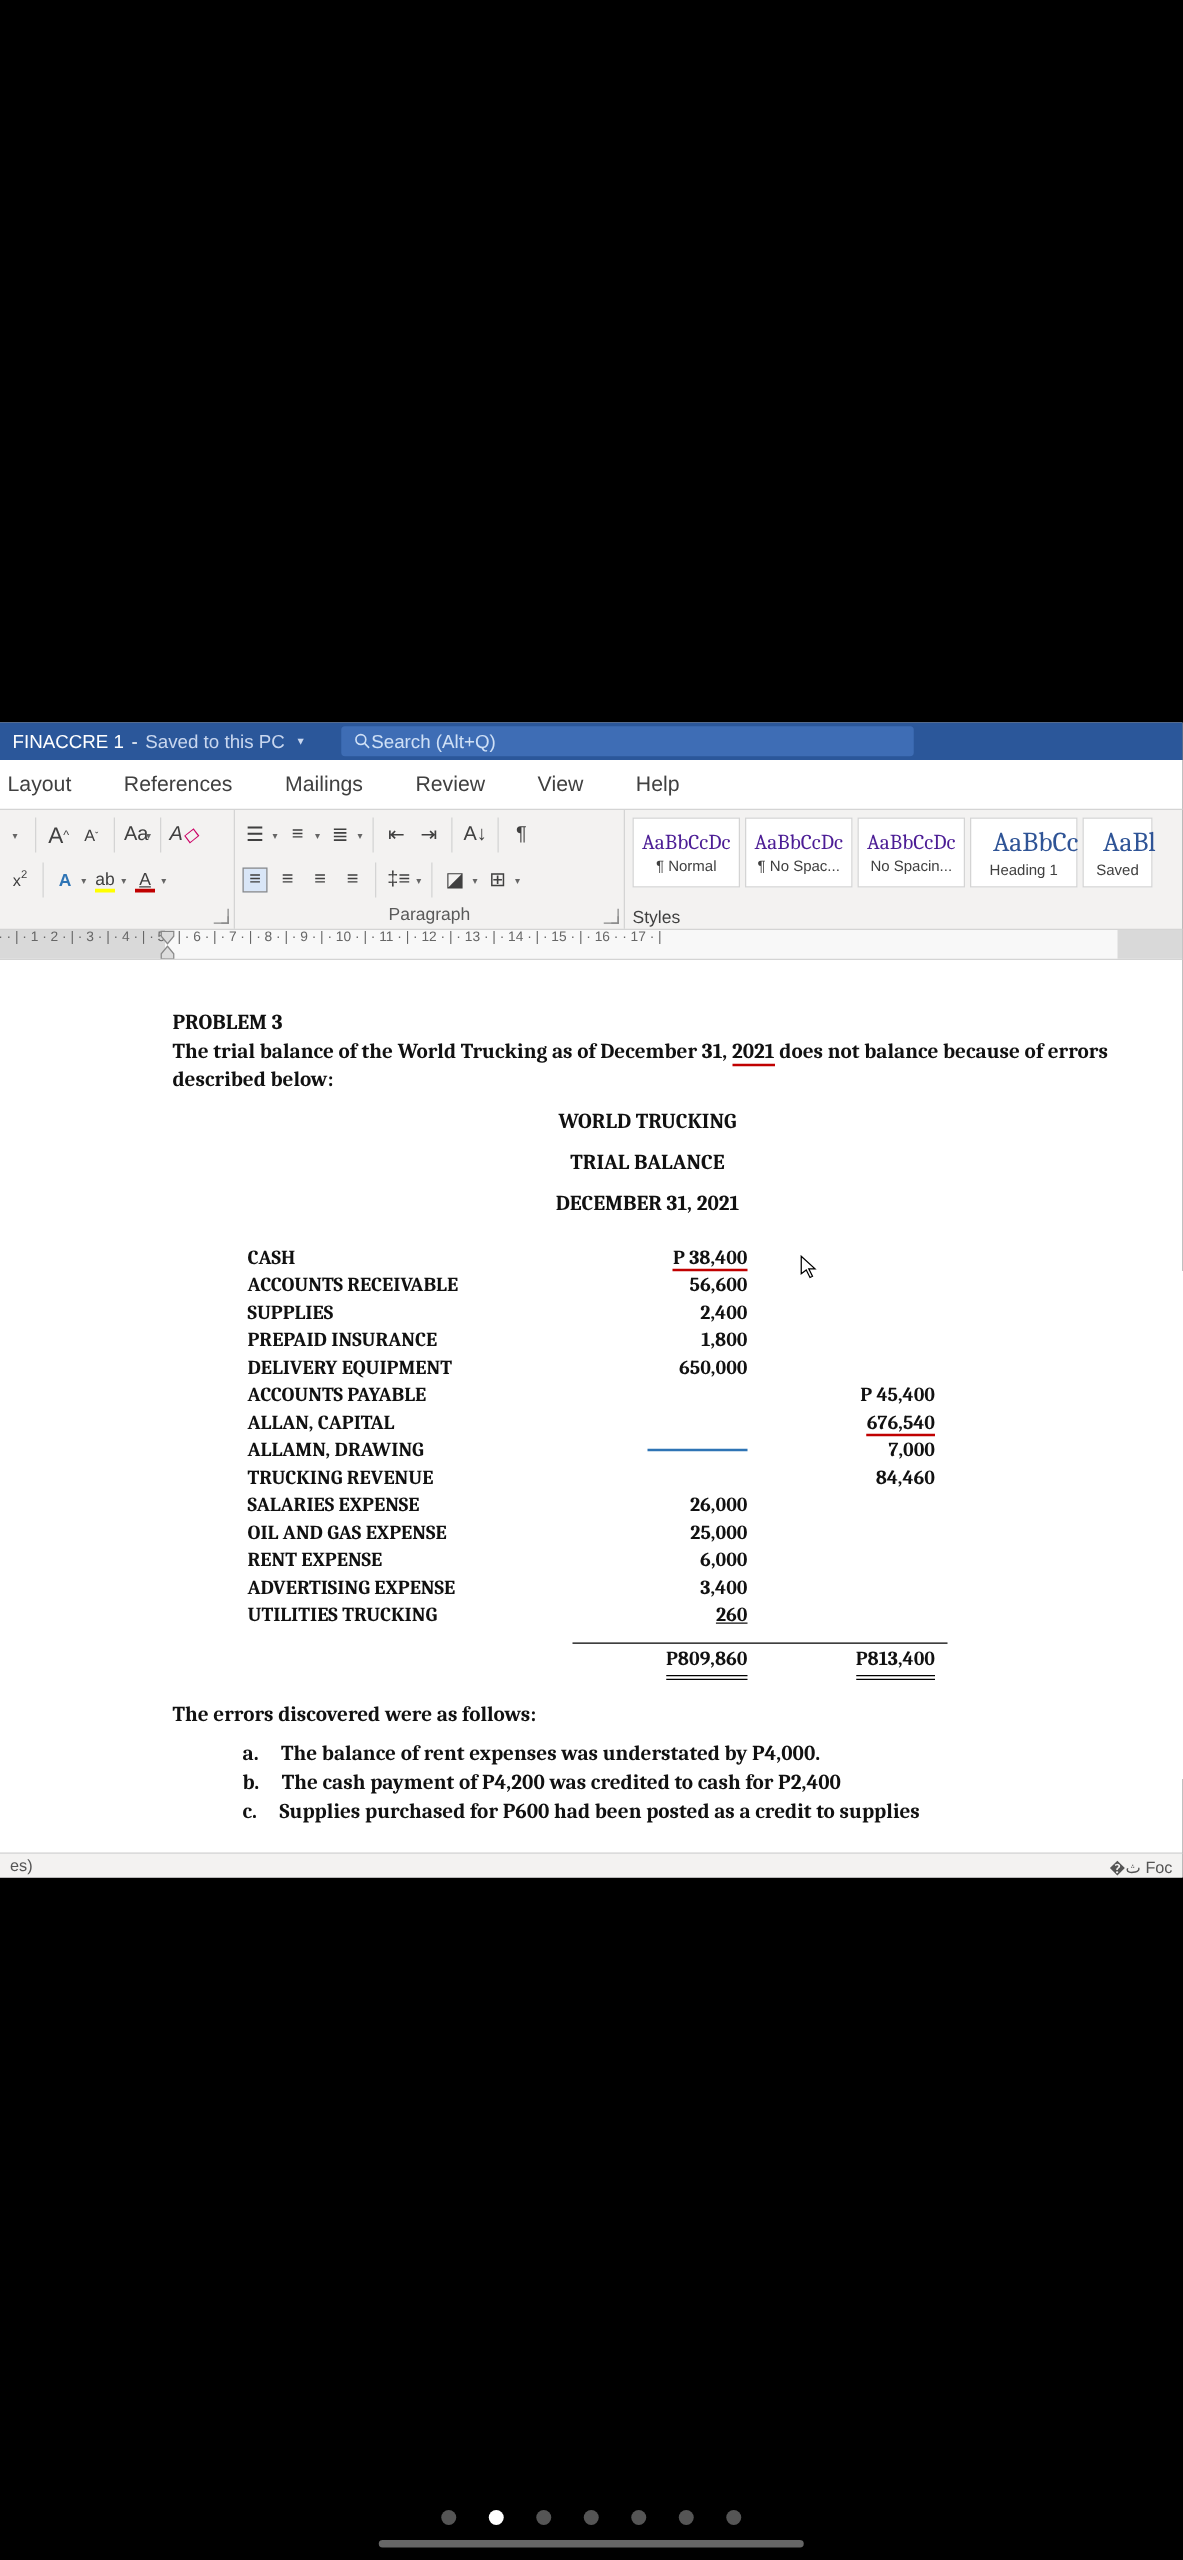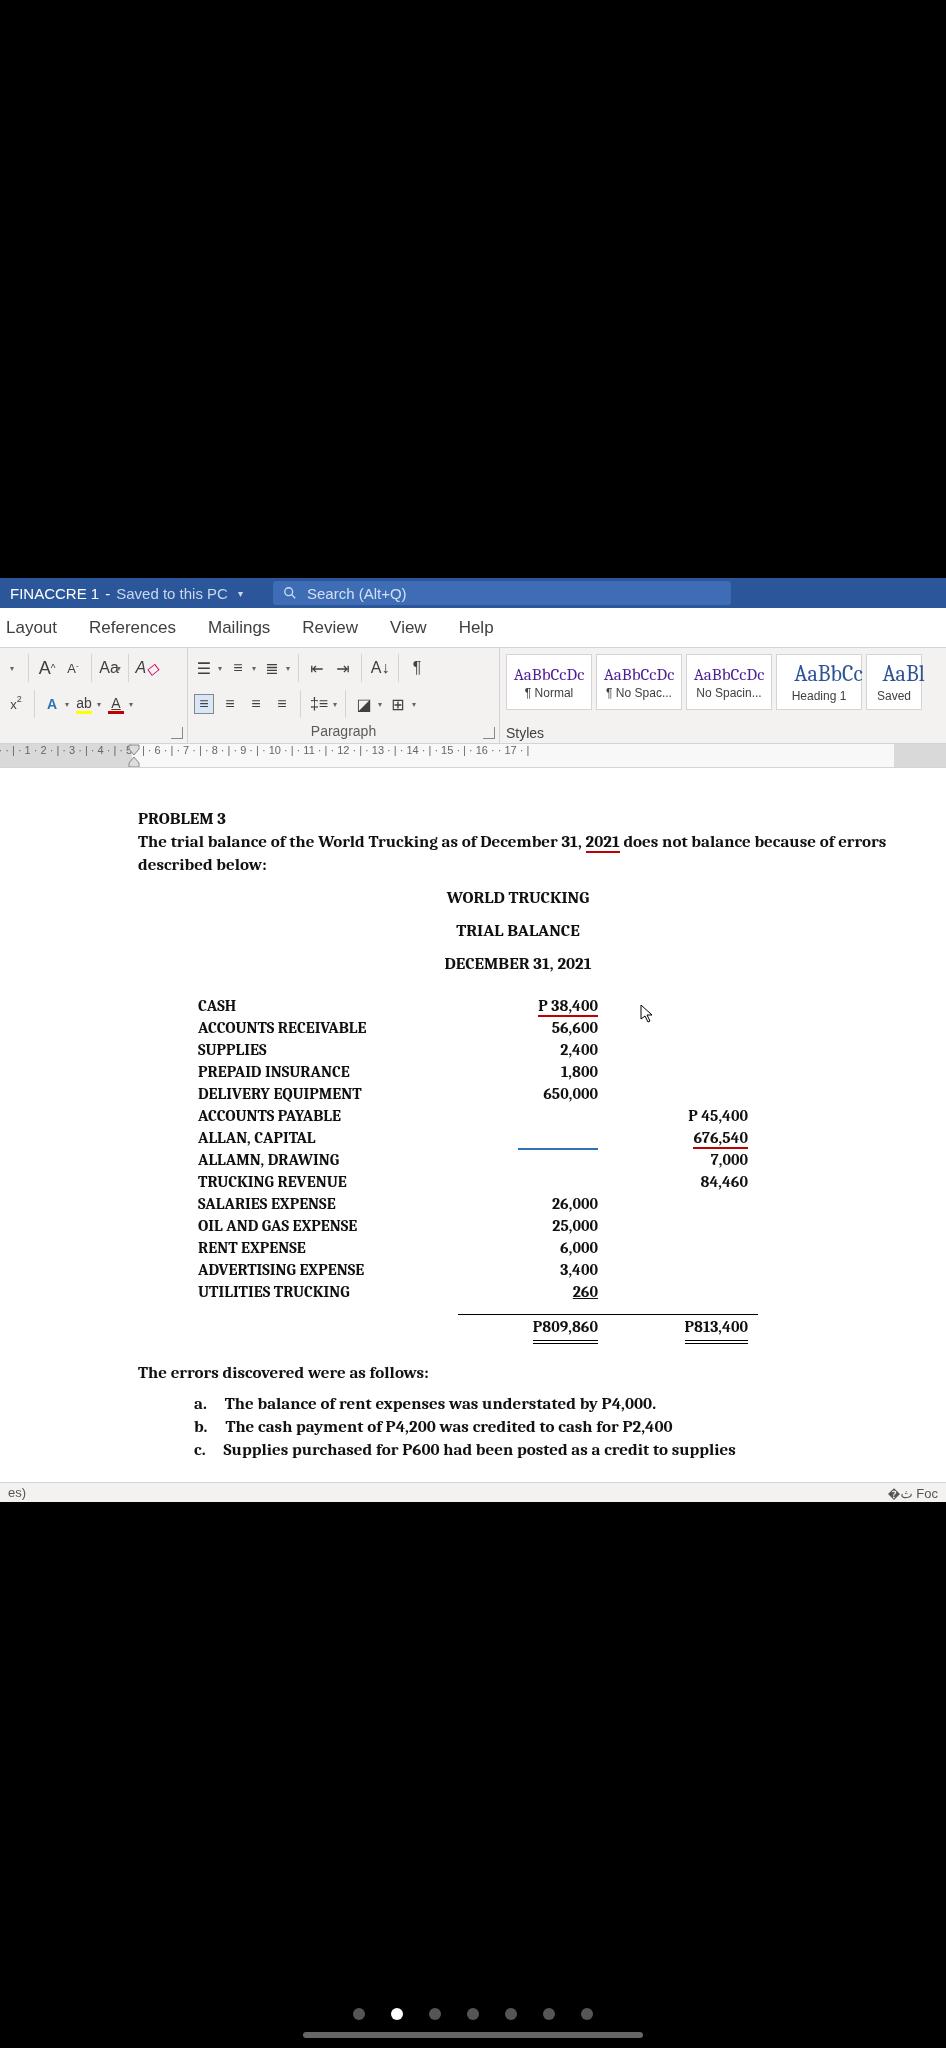--- a/index.html
+++ b/index.html
@@ -4,24 +4,24 @@
 <style>
   * { margin: 0; padding: 0; box-sizing: border-box; }
   html, body { width: 946px; height: 2048px; background: #000; font-family: "Segoe UI", Arial, sans-serif; overflow: hidden; }
   .viewport { position: absolute; left: 0; top: 0; width: 946px; height: 2048px; background: #000; }
   .window { position: absolute; left: 0; top: 578px; width: 946px; height: 924px; background: #fff; }
   
   .title-bar { height: 30px; background: #2b579a; color: #fff; display: flex; align-items: center; font-size: 15px; }
   .title-bar .doc { padding: 0 10px; display: flex; align-items: center; gap: 6px; }
   .title-bar .saved { color: #c9d7ef; }
   .title-bar .caret { font-size: 10px; color: #c9d7ef; margin-left: 4px; }
-  .search-box { margin-left: 20px; background: #3e6db5; border-radius: 3px; height: 24px; width: 458px; display: flex; align-items: center; padding: 0 10px; color: #cfe0f6; font-size: 15px; gap: 10px; }
+  .search-box { margin-left: 20px; background: #3e6db5; border-radius: 3px; height: 24px; width: 458px; display: flex; align-items: center; padding: 0 10px; color: #cfe0f6; font-size: 15px; }
   .search-box svg { width: 14px; height: 14px; }
   
-  .menu-tabs { height: 40px; background: #fff; border-bottom: 1px solid #d4d4d4; display: flex; align-items: center; gap: 32px; padding-left: 6px; font-size: 17px; color: #404040; }
+  .menu-tabs { height: 40px; background: #fff; border-bottom: 1px solid #d4d4d4; display: flex; align-items: center; gap: 42px; padding-left: 6px; font-size: 17px; color: #404040; }
   .menu-tabs span { cursor: pointer; }
   
   .ribbon { height: 96px; background: #f3f2f1; border-bottom: 1px solid #d4d4d4; display: flex; font-size: 14px; color: #404040; }
   .rgroup { border-right: 1px solid #d4d4d4; display: flex; flex-direction: column; justify-content: space-between; padding: 6px 6px 2px 6px; position: relative; }
   .rgroup .rows { display: flex; flex-direction: column; gap: 8px; }
   .rgroup .row { display: flex; align-items: center; gap: 6px; }
   .rgroup .label { text-align: center; font-size: 14px; color: #5a5a5a; padding-bottom: 2px; }
   .ico { width: 20px; height: 20px; display: inline-flex; align-items: center; justify-content: center; font-size: 16px; color: #404040; }
   .ico.small { width: 16px; }
   .dd { font-size: 8px; margin-left: -2px; color: #666; }
@@ -49,21 +49,21 @@
   .ruler .gray { position: absolute; left: 0; top: 0; height: 24px; background: #d9d9d9; }
   .ruler .ticks { position: absolute; left: 0; top: 0; height: 24px; white-space: nowrap; letter-spacing: 0; font-size: 11px; }
   .indent-marker { position: absolute; top: 0; width: 12px; height: 12px; }
   
   .doc-area { background: #fff; height: calc(100% - 30px - 40px - 96px - 24px - 20px); overflow: hidden; position: relative; padding: 40px 0 16px 138px; }
   .doc-content { width: 760px; font-family: Cambria, Georgia, serif; color: #111; font-size: 17px; line-height: 1.35; }
   .bold { font-weight: bold; }
   .underline-year { border-bottom: 2px solid #c00000; color: #111; }
   .tb-head { text-align: center; font-weight: bold; margin-top: 10px; }
   .tb-table { margin: 20px 0 6px 60px; width: 610px; font-weight: bold; font-size: 16px; }
-  .tb-row { display: flex; height: 22px; }
+  .tb-row { display: flex; height: 22px; align-items: center; }
   .tb-acct { width: 260px; }
   .tb-d { width: 150px; text-align: right; padding-right: 10px; position: relative; }
   .tb-c { width: 150px; text-align: right; padding-right: 10px; position: relative; }
   .ul-p { border-bottom: 2px solid #c00000; }
   .mark-blue { position: absolute; height: 2px; background: #2e74b5; }
   .tb-total { display: flex; margin-top: 10px; }
   .tb-total .tb-d, .tb-total .tb-c { border-top: 1px solid #000; }
   .dbl { border-bottom: 4px double #000; padding-bottom: 2px; margin-top: 2px; display: inline-block; }
   .errs { margin-top: 18px; }
   .errs-h { font-weight: bold; }

